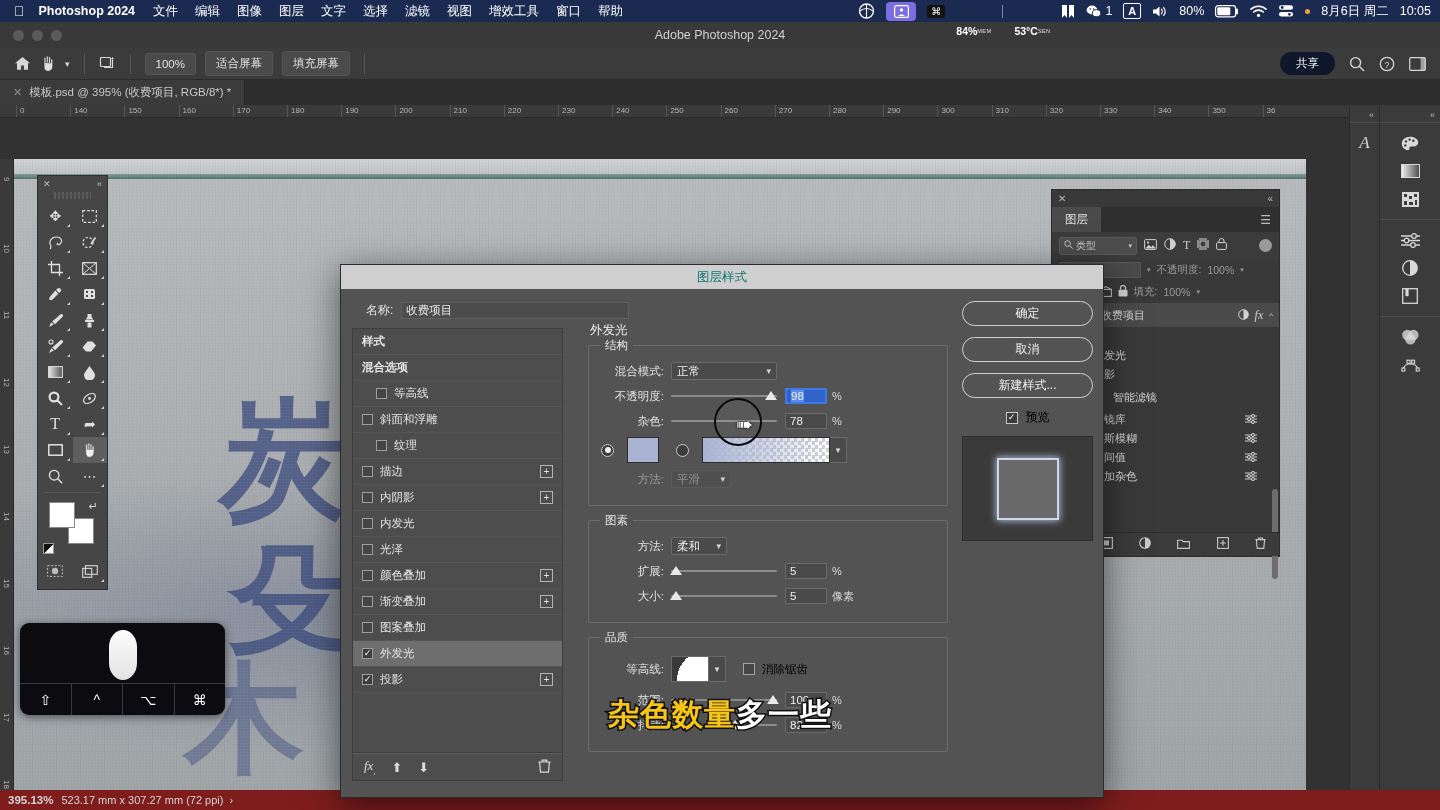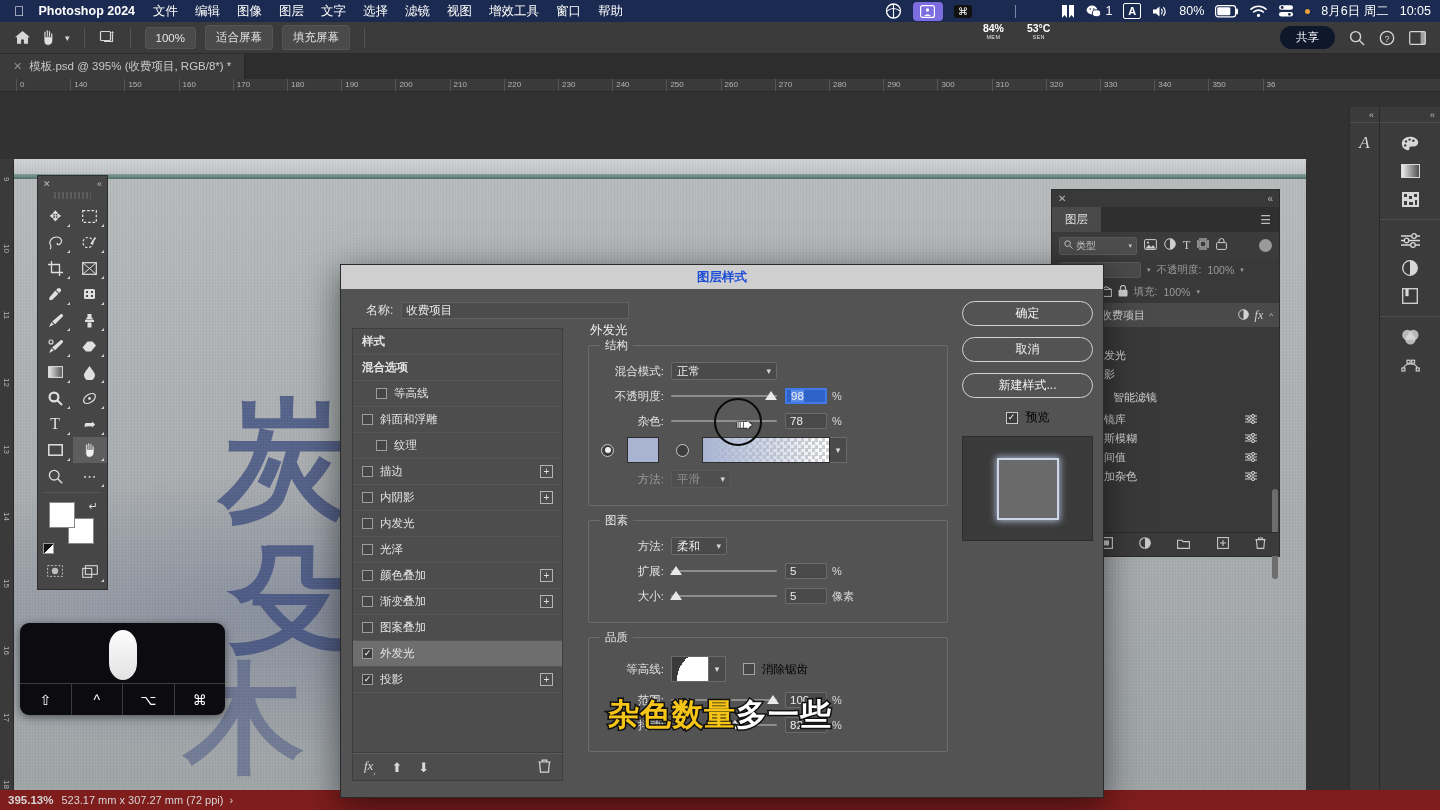--- a/index.html
+++ b/index.html
@@ -14,21 +14,21 @@
   #menubar{
     position:absolute; left:0; top:0; width:1440px; height:22px;
     background:#1b2a50; display:flex; align-items:center;
     color:#fff; font-size:12.5px; z-index:60;
   }
   #menubar .apple{ margin:0 14px 0 14px; font-size:14px; line-height:1; }
   #menubar .appname{ font-weight:bold; margin-right:18px; font-size:12.5px; }
   #menubar .mi{ margin-right:17px; font-size:12.5px; }
   #menubar .right{ margin-left:auto; display:flex; align-items:center; padding-right:9px; }
   #menubar .right > *{ margin-left:11px; display:flex; align-items:center; }
-  .stat2{ flex-direction:column; line-height:1;margin-top:41px; }
+  .stat2{ flex-direction:row; line-height:1;margin-top:41px; }
   .stat2 .b{ font-size:10.5px; font-weight:bold; }
   .stat2 .s{ font-size:5.5px; letter-spacing:.4px; margin-top:1px; opacity:.85;}
   .divpipe{ width:1px; height:13px; background:#7b86a6; margin-left:9px;}
   .ctrlbox{
     background:#7c6de0; border-radius:4px; width:30px; height:19px;
     display:flex; align-items:center; justify-content:center;
   }
   .akey{ border:1px solid #fff; border-radius:2px; padding:0px 4px; font-size:11px; font-weight:bold; line-height:14px;}
   .cmdglyph{ background:#111; border-radius:3px; padding:1px 4px; font-size:10px;}
   .dot-orange{ width:5px;height:5px;border-radius:50%;background:#e8a33d; margin-left:2px;}
@@ -186,22 +186,22 @@
   .dockgrp{ border-top:1px solid #4e4e4e; padding:6px 0;}
   .dockitem{ height:28px; display:flex; align-items:center; justify-content:center; color:#d8d8d8; font-size:15px;}
 
   
   #dlg{
     position:absolute; left:340px; top:242px; width:764px; height:534px;
     background:#535353; border:1px solid #2a2a2a; z-index:40;
     box-shadow:0 8px 34px rgba(0,0,0,.55); color:#dcdcdc;
   }
   #dlg .dtitle{
-    height:24px; background:#cfcfcf; color:#1d4ed8; display:flex; align-items:center; justify-content:center;
-    font-size:12.5px; font-weight:bold;
+    height:24px; background:#cfcfcf; color:#0f766e; display:flex; align-items:center; justify-content:center;
+    font-size:12.5px; font-weight:normal;
   }
   #dlg .body{ position:relative; height:510px; }
   .namerow{ display:flex; align-items:center; gap:8px; padding:13px 0 0 25px;}
   .namerow .lbl{ font-size:12px; color:#e2e2e2;}
   .namefield{ width:228px; height:17px; background:#4c4c4c; border:1px solid #606060; color:#e8e8e8;
      font-size:11.5px; display:flex; align-items:center; padding-left:4px;}
 
   
   #stylelist{
     position:absolute; left:352px; top:306px; width:211px; height:425px;
@@ -399,20 +399,28 @@
         </svg>
     </span>
     <span class="dot-orange"></span>
     <span>8月6日 周二</span>
     <span>10:05</span>
   </div>
 </div>
 
 <div id="pswin">
 
+  <div id="titlebar">
+    <div class="traffic">
+      <span></span>
+      <span></span>
+      <span></span>
+    </div>
+    <div class="title">Adobe Photoshop 2024</div>
+  </div>
 
   <div id="optionsbar">
     <span class="obicon">
       <svg width="17" height="15" viewBox="0 0 17 15">
           <path d="M8.5 1L1 7.2h2v6.6h4.1V9.6h2.8v4.2H14V7.2h2z" fill="#d6d6d6"></path>
         </svg>
     </span>
     <span class="obicon">
       <svg width="16" height="17" viewBox="0 0 16 17">
           <path d="M4 8V3.3a1.1 1.1 0 112.2 0V7.6M6.2 7.6V2.2a1.1 1.1 0 112.2 0v5.2M8.4 7.4V2.9a1.1 1.1 0 112.2 0v5M10.6 8.2V5a1.1 1.1 0 112.2 0v6c0 3.2-2 5.3-4.8 5.3S4 14.2 4 11.5V8" fill="#e0e0e0" stroke="#3b3b3b" stroke-width=".8"></path>

